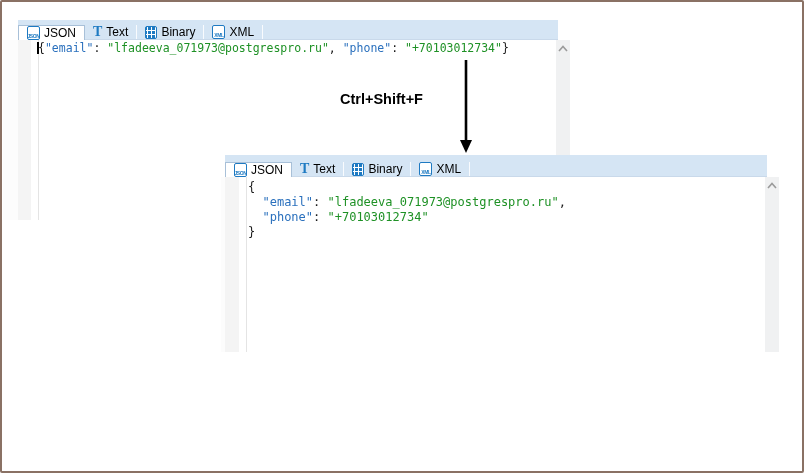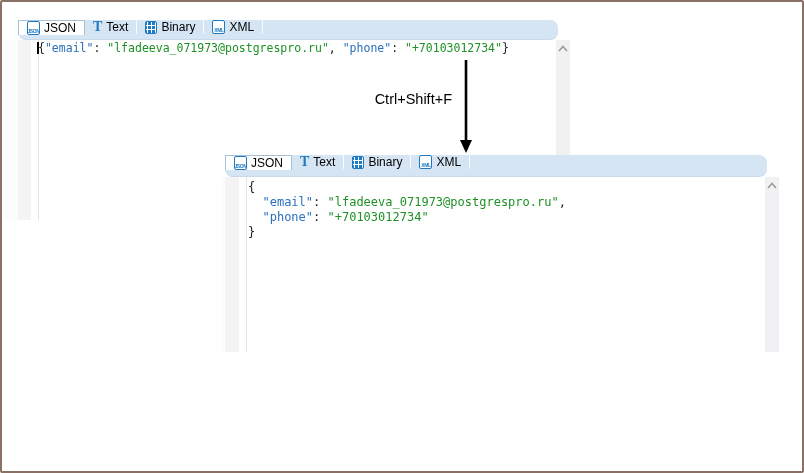--- a/index.html
+++ b/index.html
@@ -12,21 +12,21 @@
     position:relative;width:804px;height:473px;background:#fff;
     border:2px solid var(--border-brown);border-radius:2px;overflow:hidden;
     font-family:"Liberation Sans",sans-serif;
   }
   .value-panel{position:absolute;background:#fff;}
   #panel-top{left:1px;top:18px;width:567px;height:200px;}
   #panel-bottom{left:219px;top:153px;width:558px;height:197px;}
 
   .tabbar{
     position:absolute;top:0;right:12px;height:20px;background:var(--tabbar);
-    display:flex;align-items:flex-start;border-bottom:1px solid #c9d9ea;border-radius:8px;
+    display:flex;align-items:flex-end;border-bottom:1px solid #c9d9ea;
   }
   #panel-top .tabbar{left:15px;}
   #panel-bottom .tabbar{left:4px;height:22px;}
 
   .tab{display:flex;align-items:center;gap:4px;padding:0 8px;font-size:12px;color:#000;cursor:default;}
   .tab.inactive{border-right:1px solid rgba(255,255,255,.85);}
   .tab.active{background:#fff;border:1px solid #a8c0d8;border-bottom:none;margin-bottom:-1px;}
 
   .editor{position:absolute;left:0;right:0;bottom:0;background:#fff;}
   #panel-top .editor{top:20px;}
@@ -62,22 +62,22 @@
     line-height:6px;letter-spacing:-0.4px;}
   .t-icon{font-family:"Liberation Serif",serif;font-weight:bold;color:var(--icon);
     font-size:14px;line-height:14px;flex:none;}
   .grid-icon{width:12px;height:13px;border:1px solid var(--icon);border-radius:2px;
     background-color:var(--icon);flex:none;
     background-image:linear-gradient(#fff 1px,transparent 1px),
                      linear-gradient(90deg,#fff 1px,transparent 1px);
     background-size:4px 4px;background-position:1px 3px;}
 
   .arrow-svg{position:absolute;left:457px;top:58px;}
-  .shortcut-label{position:absolute;left:338px;top:89px;width:112px;text-align:right;
-    font-weight:normal;font-size:14.5px;color:#000;}
+  .shortcut-label{position:absolute;left:338px;top:89px;width:112px;
+    font-weight:bold;font-size:14.5px;color:#000;}
 </style>
 </head>
 <body>
 
 <div class="canvas">
 
   <div class="value-panel" id="panel-top">
     <div class="tabbar">
       <div class="tab active">
         <span class="doc-icon">

